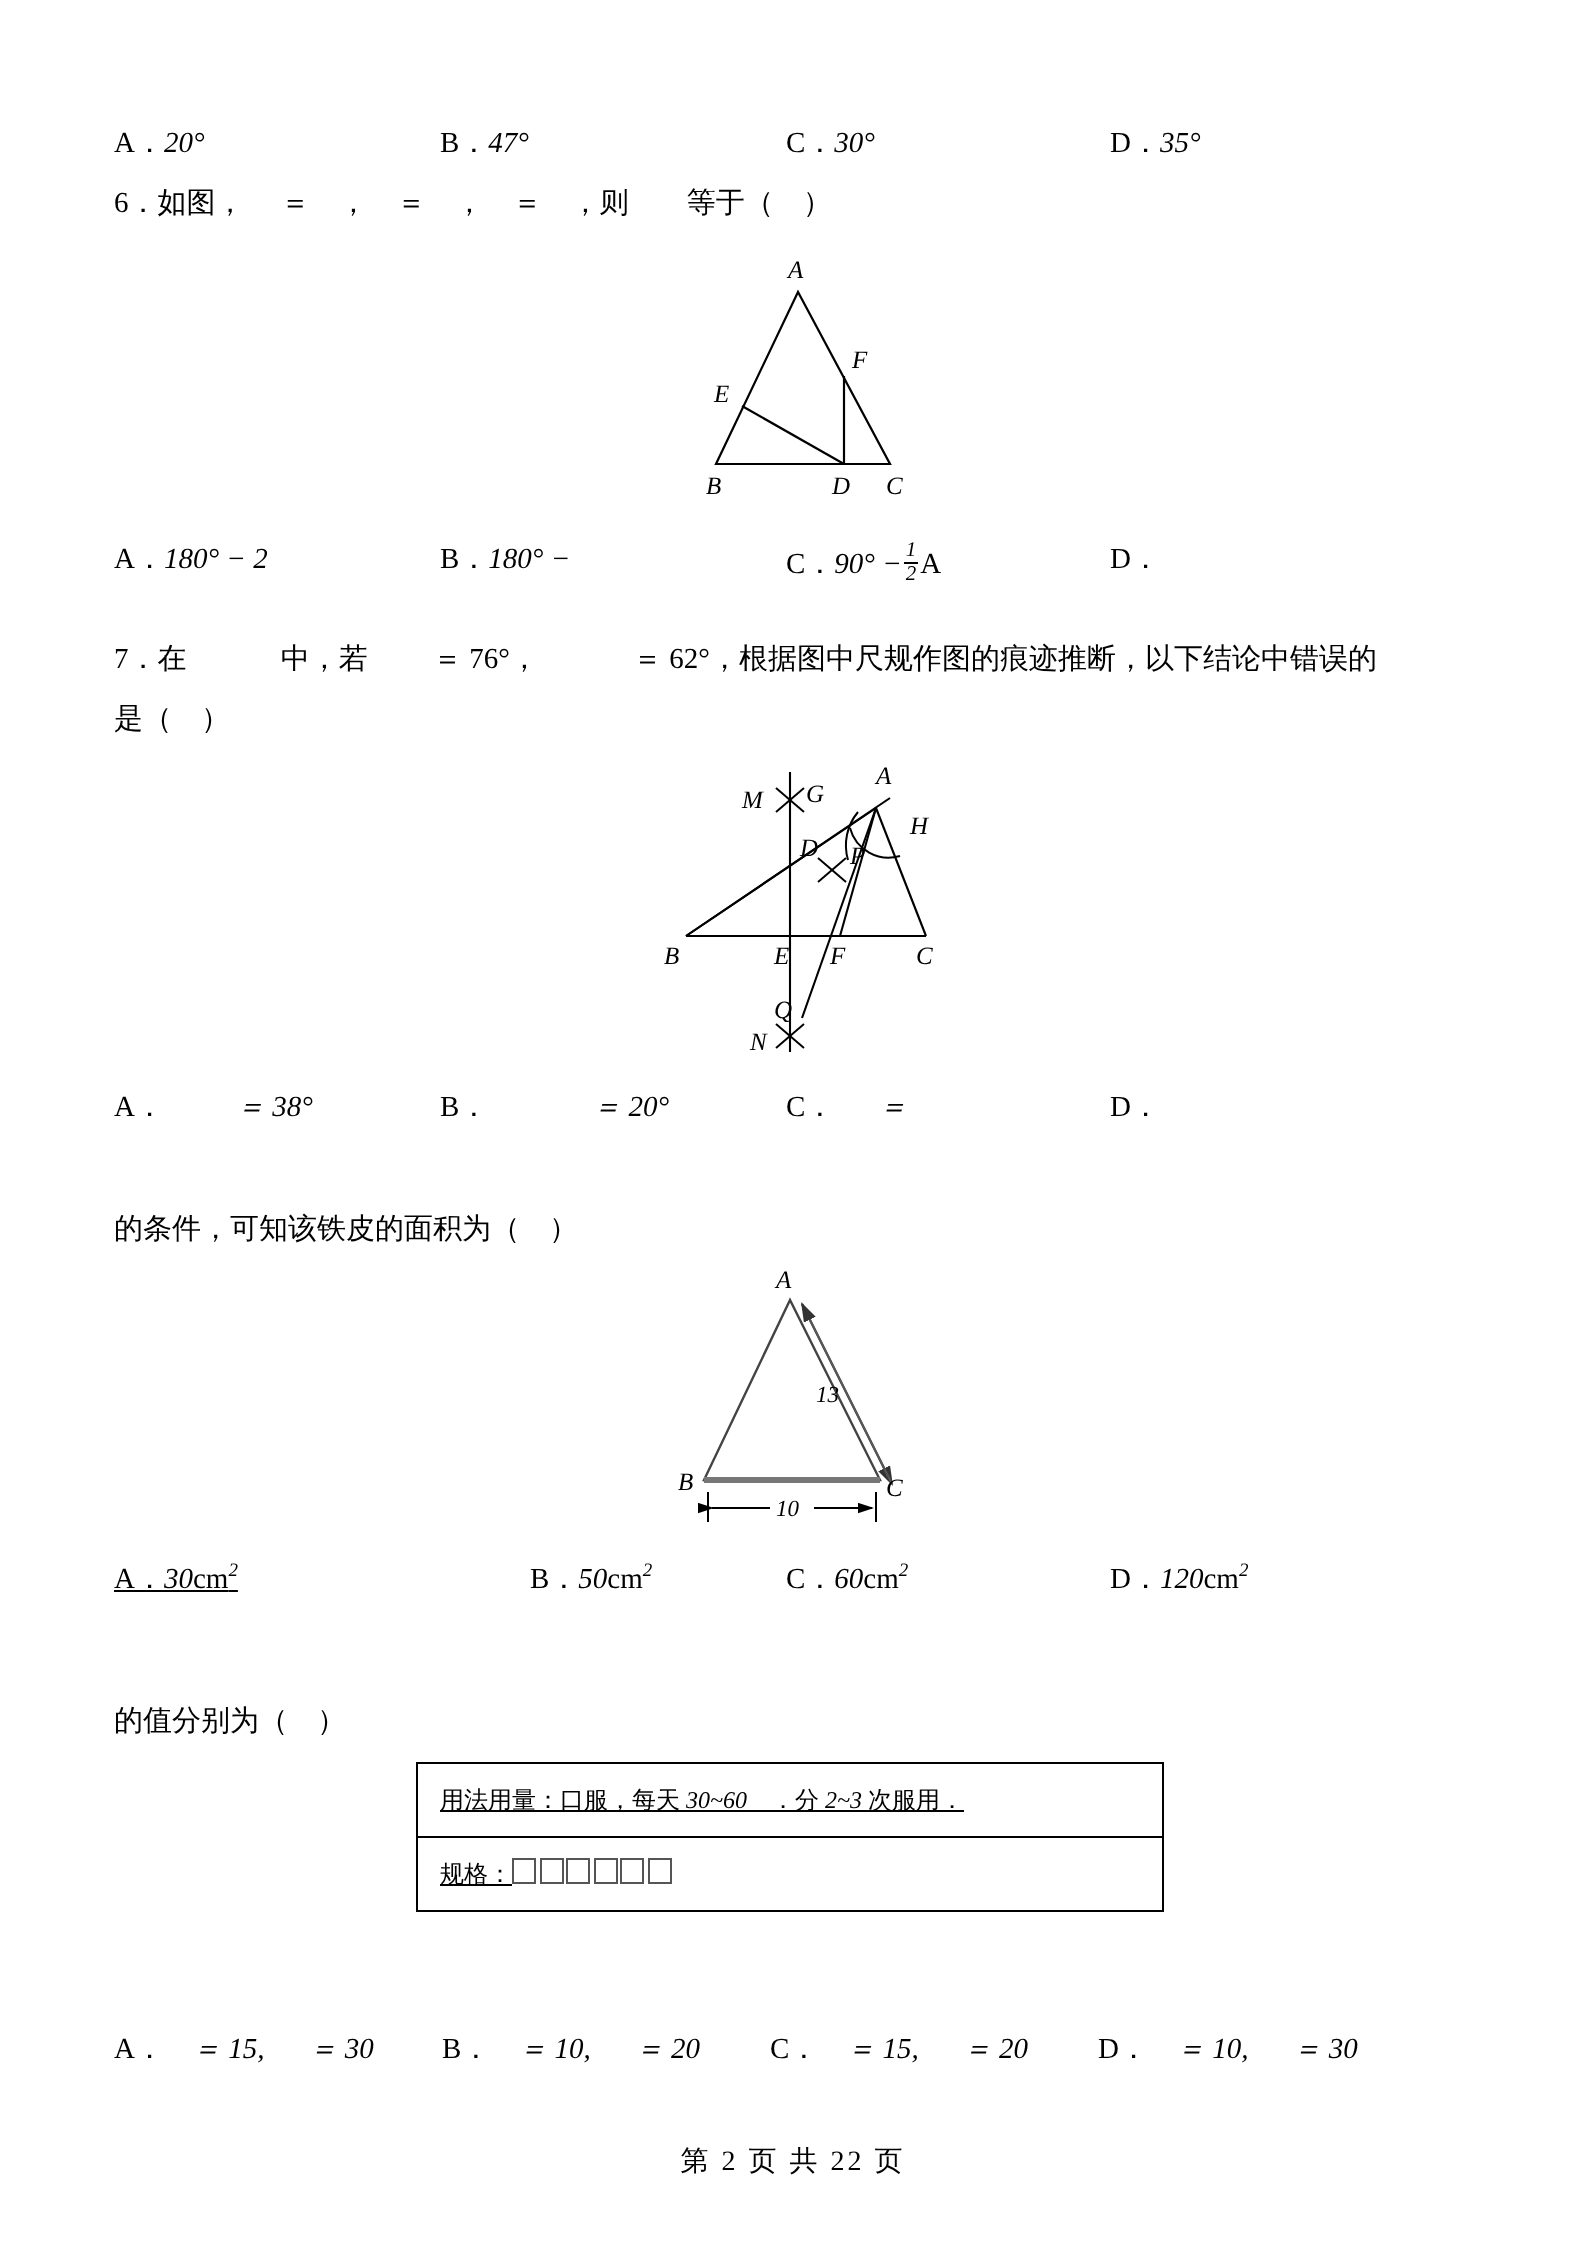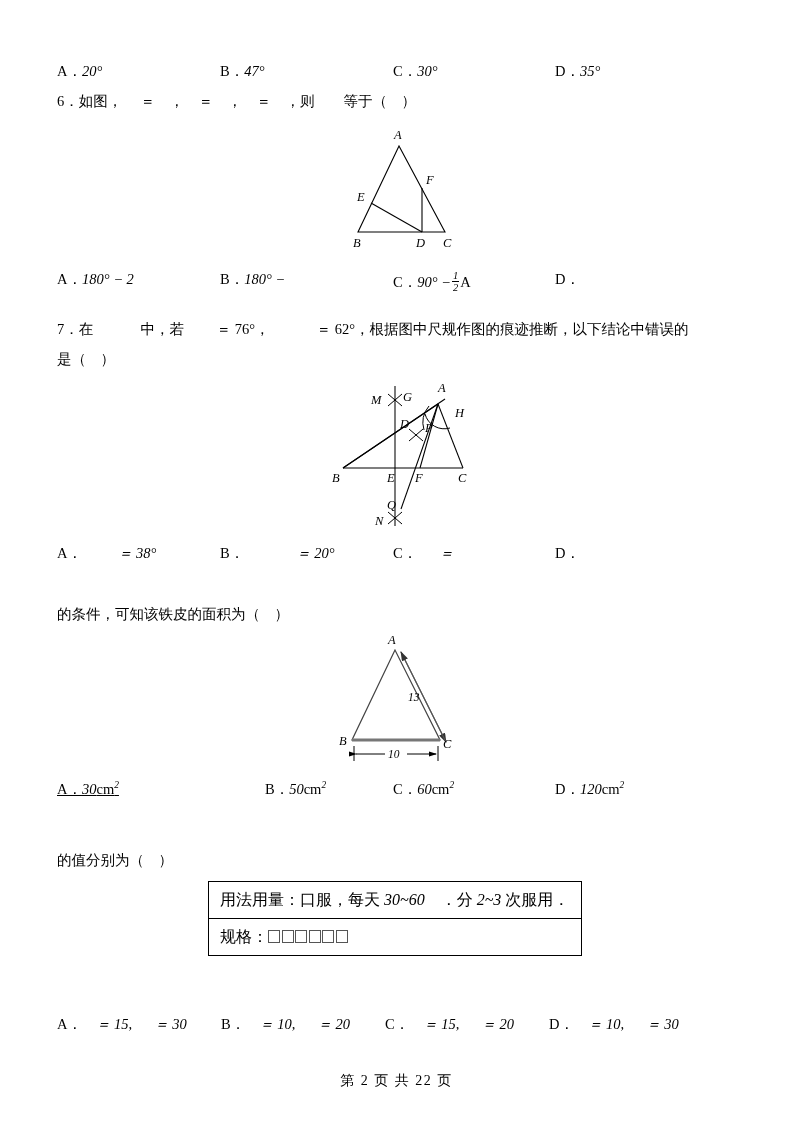--- a/index.html
+++ b/index.html
@@ -83,24 +83,25 @@
     left: 208px;
     top: 881px;
     width: 374px;
     border: 1.6px solid #000;
     border-collapse: collapse;
     background: #fff;
   }
   .label-table td {
     border-bottom: 1.3px solid #000;
     padding: 7px 9px 7px 11px;
-    font-size: 16px;
+    font-size: 12px;
     white-space: nowrap;
     height: 22px;
     vertical-align: middle;
+    text-decoration: underline;
   }
   .label-table tr:last-child td { border-bottom: none; }
   .tofu {
     display: inline-block;
     width: 10px;
     height: 11px;
     border: 1px solid #555;
     margin-right: 1.5px;
     vertical-align: -1px;
     background: #fff;

